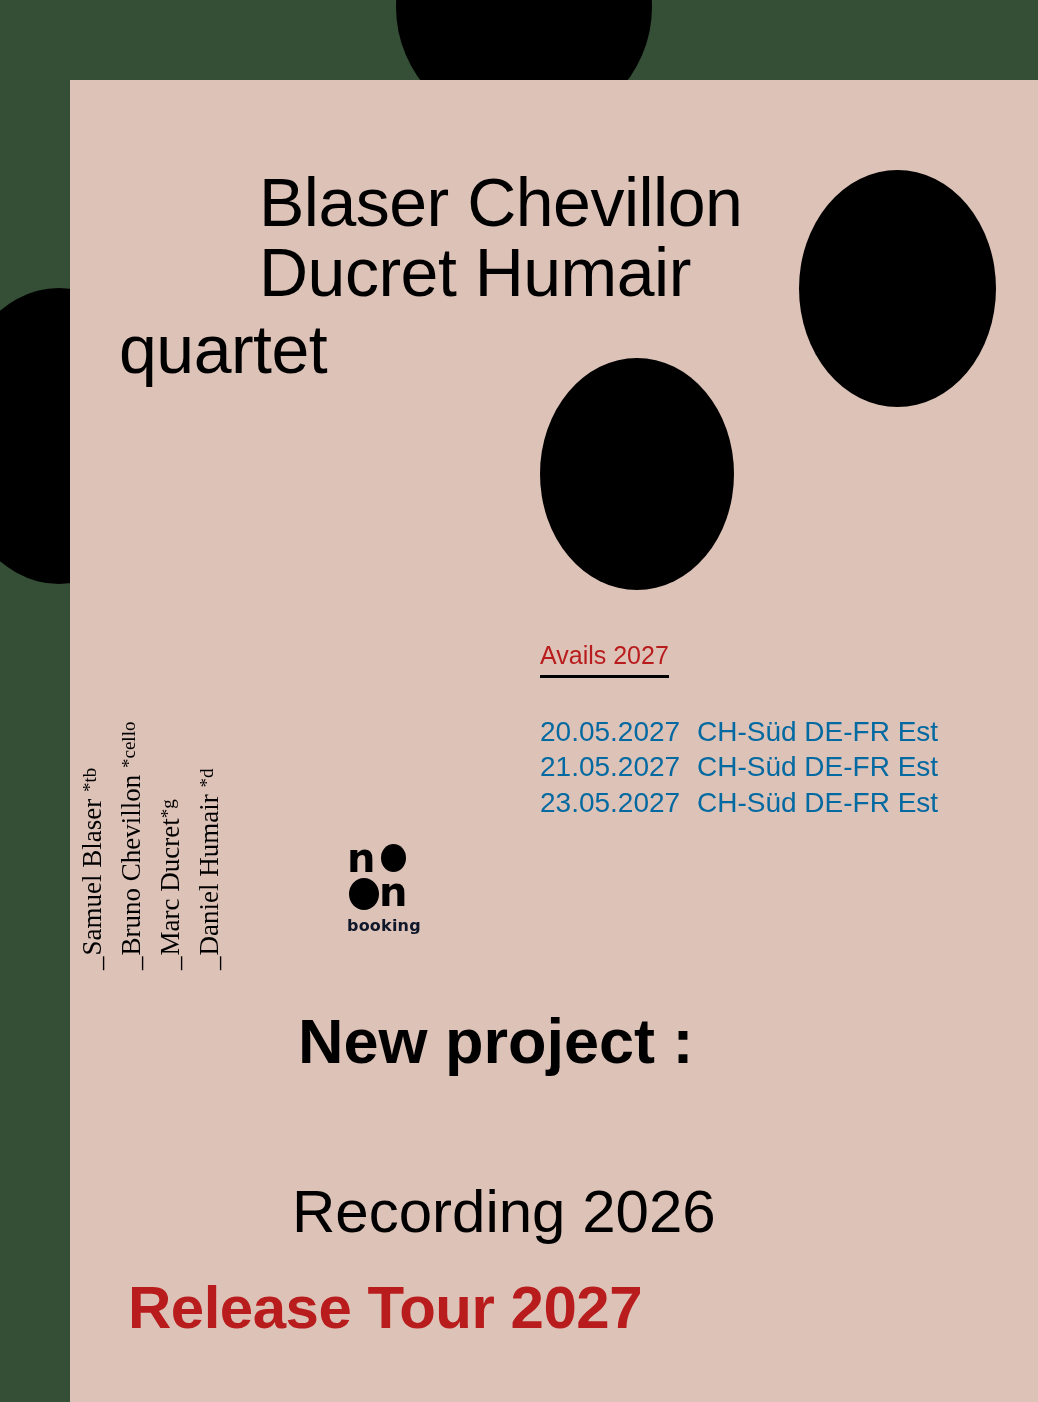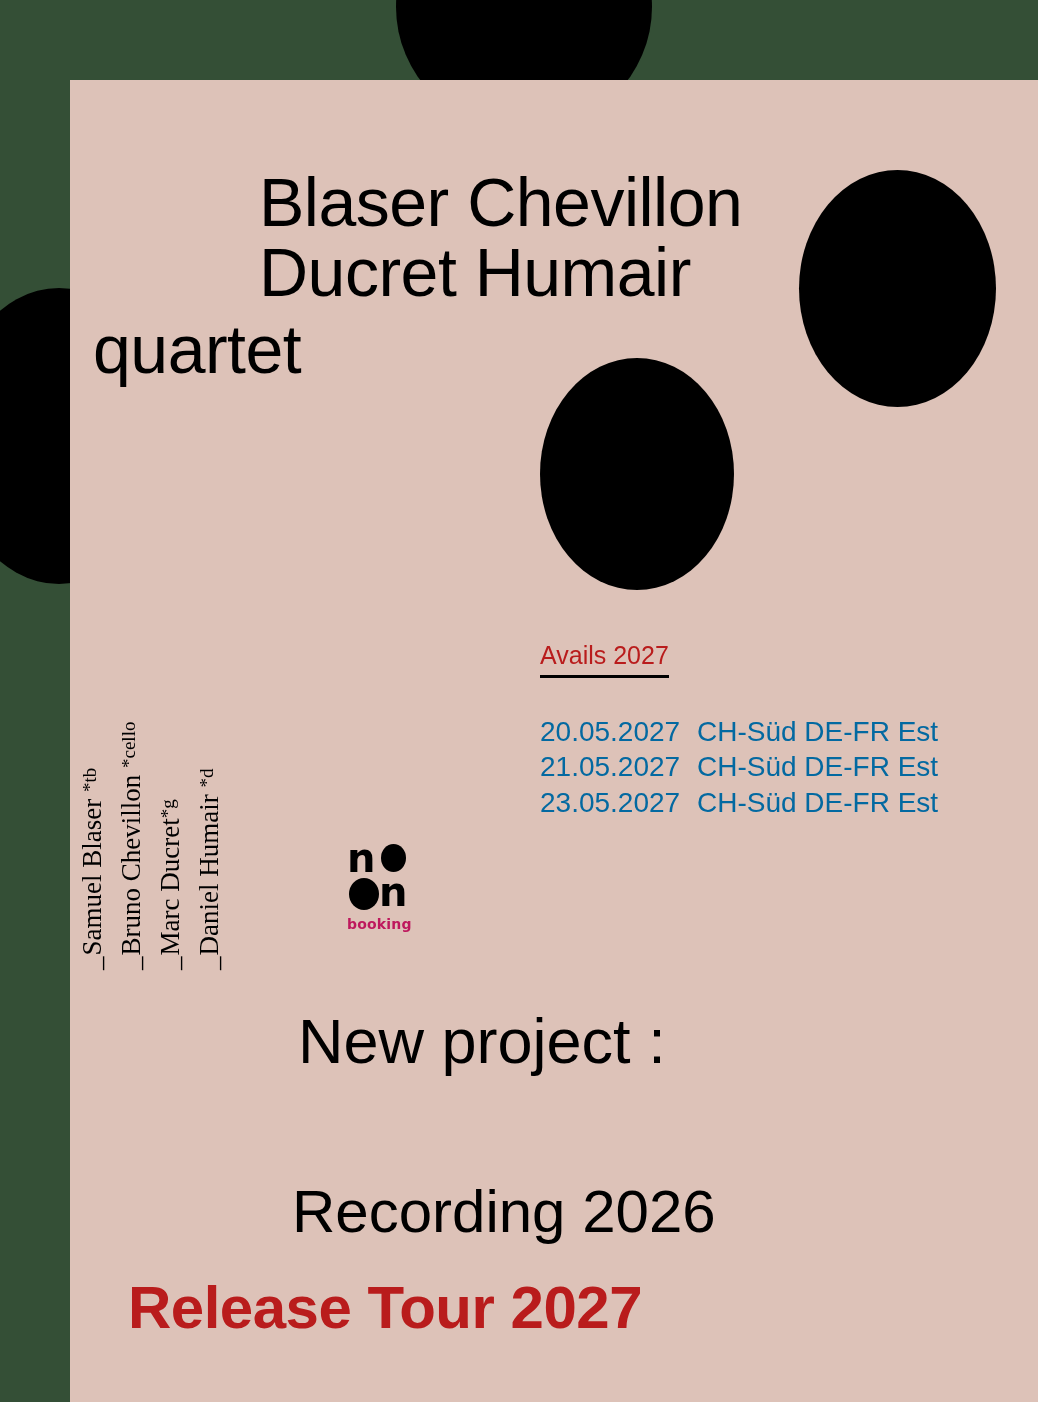--- a/index.html
+++ b/index.html
@@ -54,21 +54,21 @@
     position: absolute;
     color: #000;
     font-size: 68px;
     line-height: 1;
     font-weight: 400;
     letter-spacing: -0.5px;
     white-space: nowrap;
   }
   #headline-line-1 { left: 189px; top: 88px; }
   #headline-line-2 { left: 189px; top: 158px; }
-  #headline-line-3 { left: 23px;  top: 235px; }
+  #headline-line-3 { left: 49px;  top: 235px; }
 
   
   #personnel {
     position: absolute;
     left: 18px;
     top: 490px;
     width: 200px;
     height: 400px;
     z-index: 4;
   }
@@ -149,41 +149,41 @@
     position: absolute;
     background: #000;
     border-radius: 50%;
   }
   #logo-o-top { left: 34px; top: 4px;  width: 25px; height: 28px; }
   #logo-o-bot { left: 2px;  top: 38px; width: 30px; height: 32px; }
   #logo-word {
     position: absolute;
     left: 0;
     top: 76px;
-    font-size: 14px;
-    font-weight: 700;
-    color: #be185d;
+    font-size: 16px;
+    font-weight: 700;
+    color: #0f172a;
     letter-spacing: 0.2px;
     font-family: "DejaVu Sans", sans-serif;
   }
 
   
   #announce {
     position: absolute;
     left: 0;
     top: 930px;
     width: 968px;
     z-index: 4;
   }
   #announce-new-project {
     position: absolute;
     left: 228px;
     top: 0px;
     font-size: 63px;
-    font-weight: 400;
+    font-weight: 700;
     color: #000;
     line-height: 1;
     white-space: nowrap;
   }
   #announce-recording {
     position: absolute;
     left: 222px;
     top: 172px;
     font-size: 60px;
     font-weight: 400;

